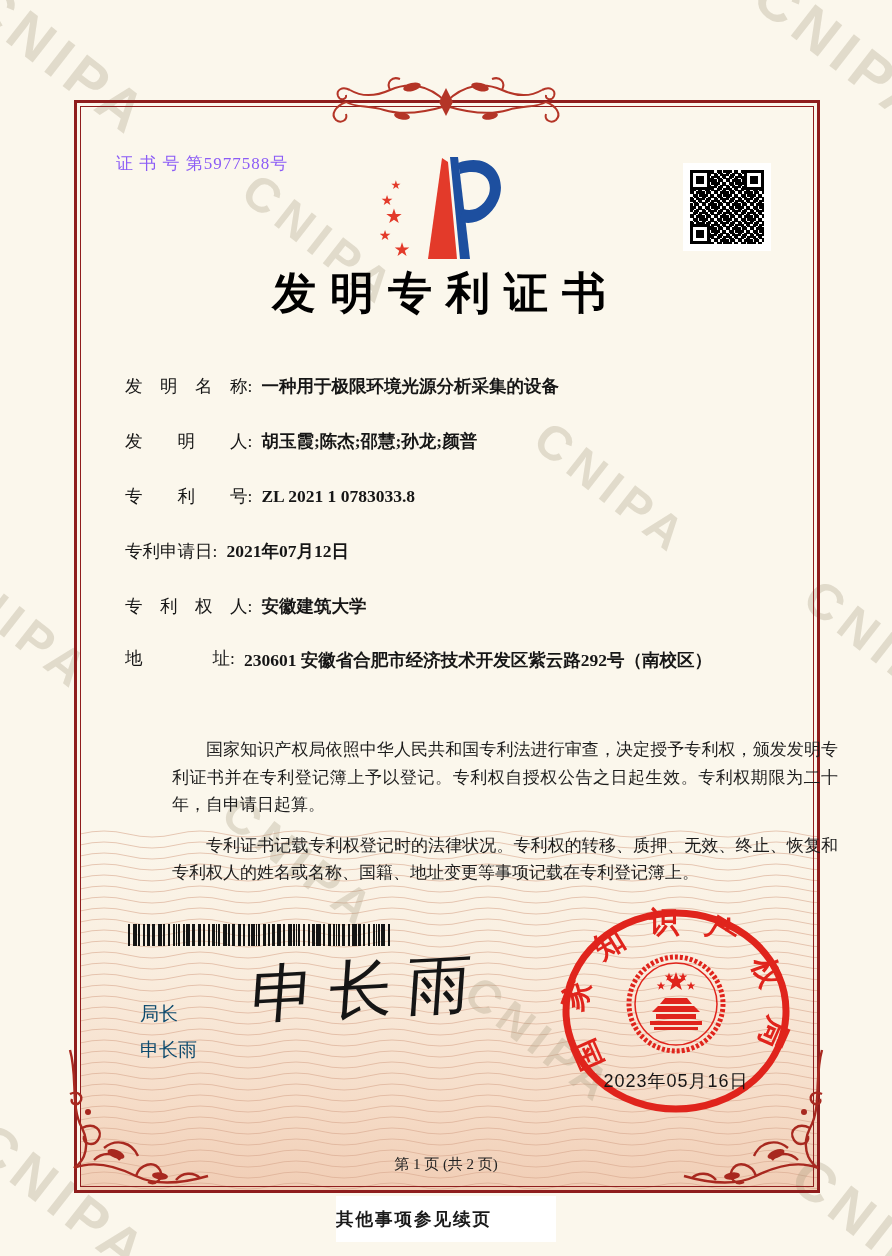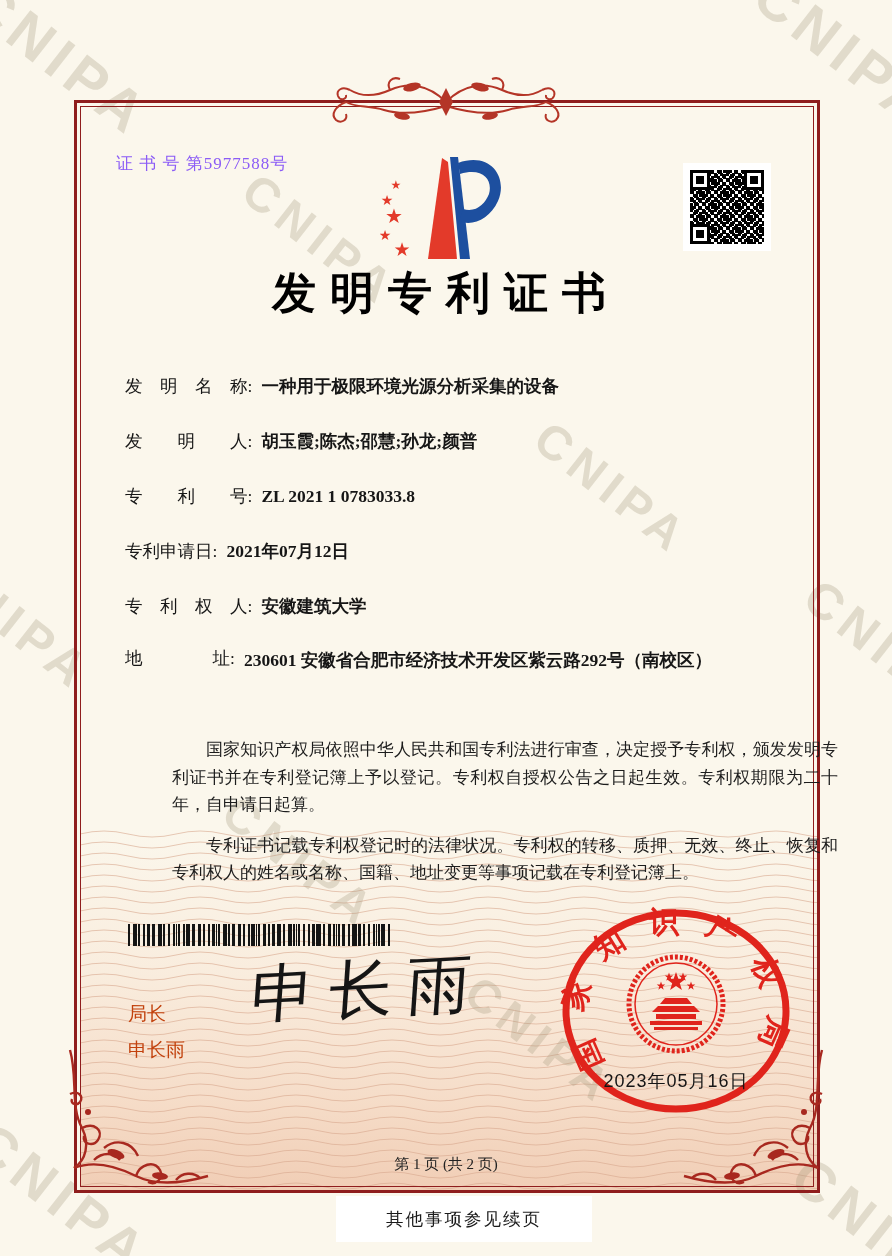--- a/index.html
+++ b/index.html
@@ -75,30 +75,30 @@
       repeating-linear-gradient(90deg,#141414 0 1px,transparent 1px 8px),
       repeating-linear-gradient(90deg,transparent 0 6px,#141414 6px 8px,transparent 8px 13px);
   }
   #sig-script{
     left:248px; top:946px; width:240px; text-align:center;
     font-size:64px; color:#151515; letter-spacing:14px; white-space:nowrap;
     transform:rotate(-3deg) skewX(-7deg);
     font-family:"DejaVu Serif","Liberation Serif",serif;
   }
   .official{
-    left:128px; font-size:19px; color:#c2410c;
+    left:140px; font-size:19px; color:#0c4a6e;
     font-family:Liberation Sans, sans-serif;
   }
   #director-title{ top:1001px; }
   #director-name{ top:1037px; }
   #seal{ left:560px; top:906px; }
   #page-number{ left:0; right:0; top:1155px; text-align:center; font-size:15px; color:#222; }
   #note-box{
-    left:336px; top:1196px; width:256px; height:46px; background:#ffffff;
-    text-align:center; line-height:46px; font-size:17.5px; color:#1a1a1a; letter-spacing:2px;
+    left:336px; top:1196px; width:220px; height:46px; background:#ffffff;
+    text-align:left; line-height:46px; font-size:17.5px; color:#1a1a1a; letter-spacing:2px;font-weight:bold;
   }
 </style>
 </head>
 <body>
 
 <div id="page">
 
   <div class="wm" style="left:60px;top:58px;font-size:58px">CNIPA</div>
   <div class="wm" style="left:845px;top:52px;font-size:58px">CNIPA</div>
   <div class="wm" style="left:320px;top:240px;font-size:48px">CNIPA</div>

